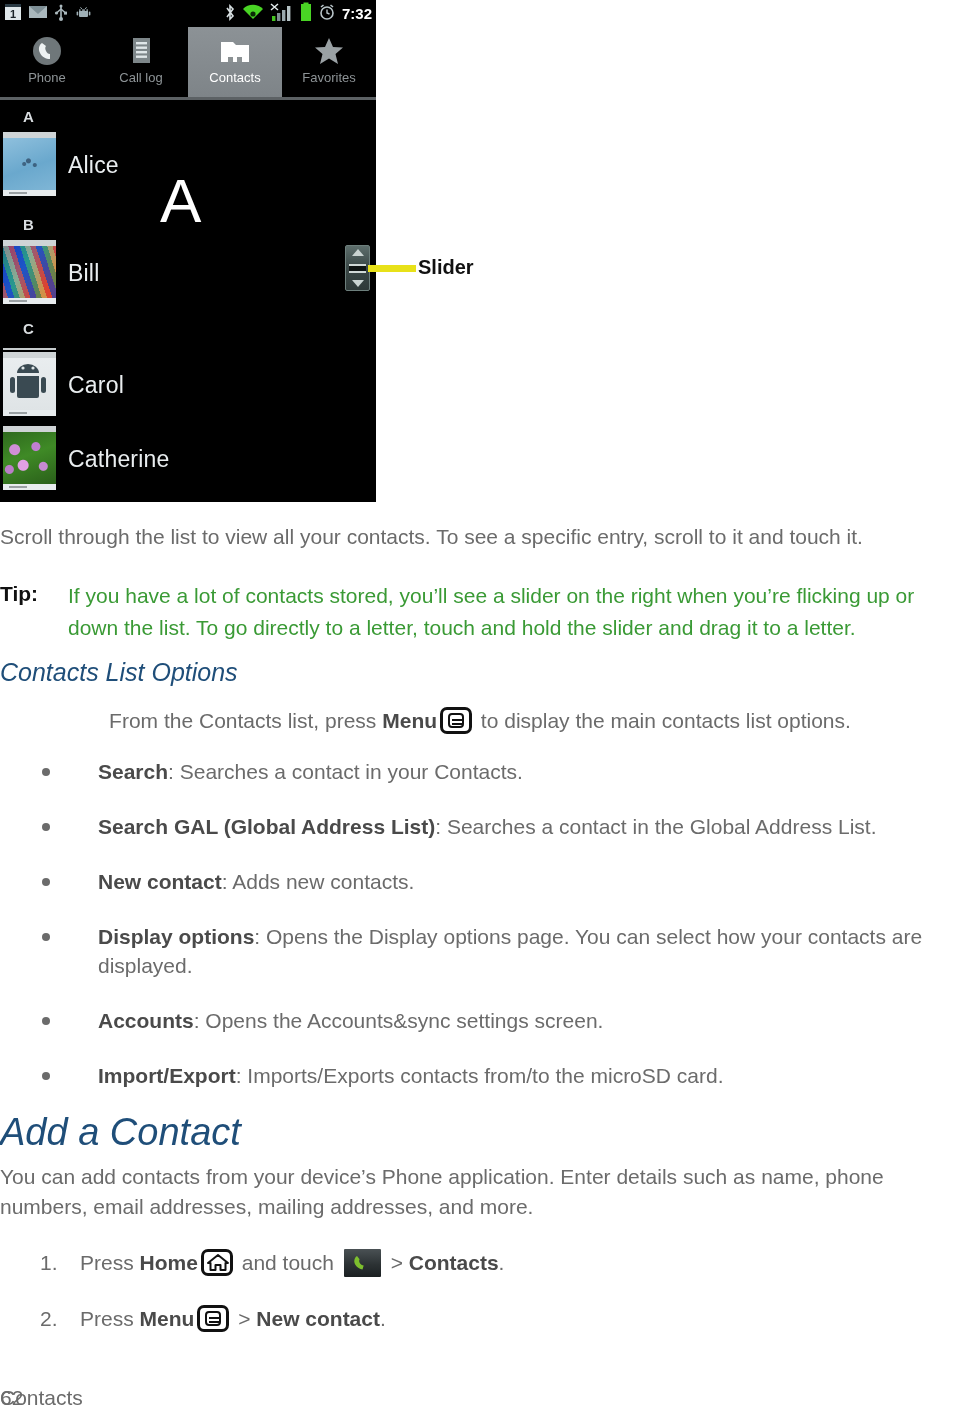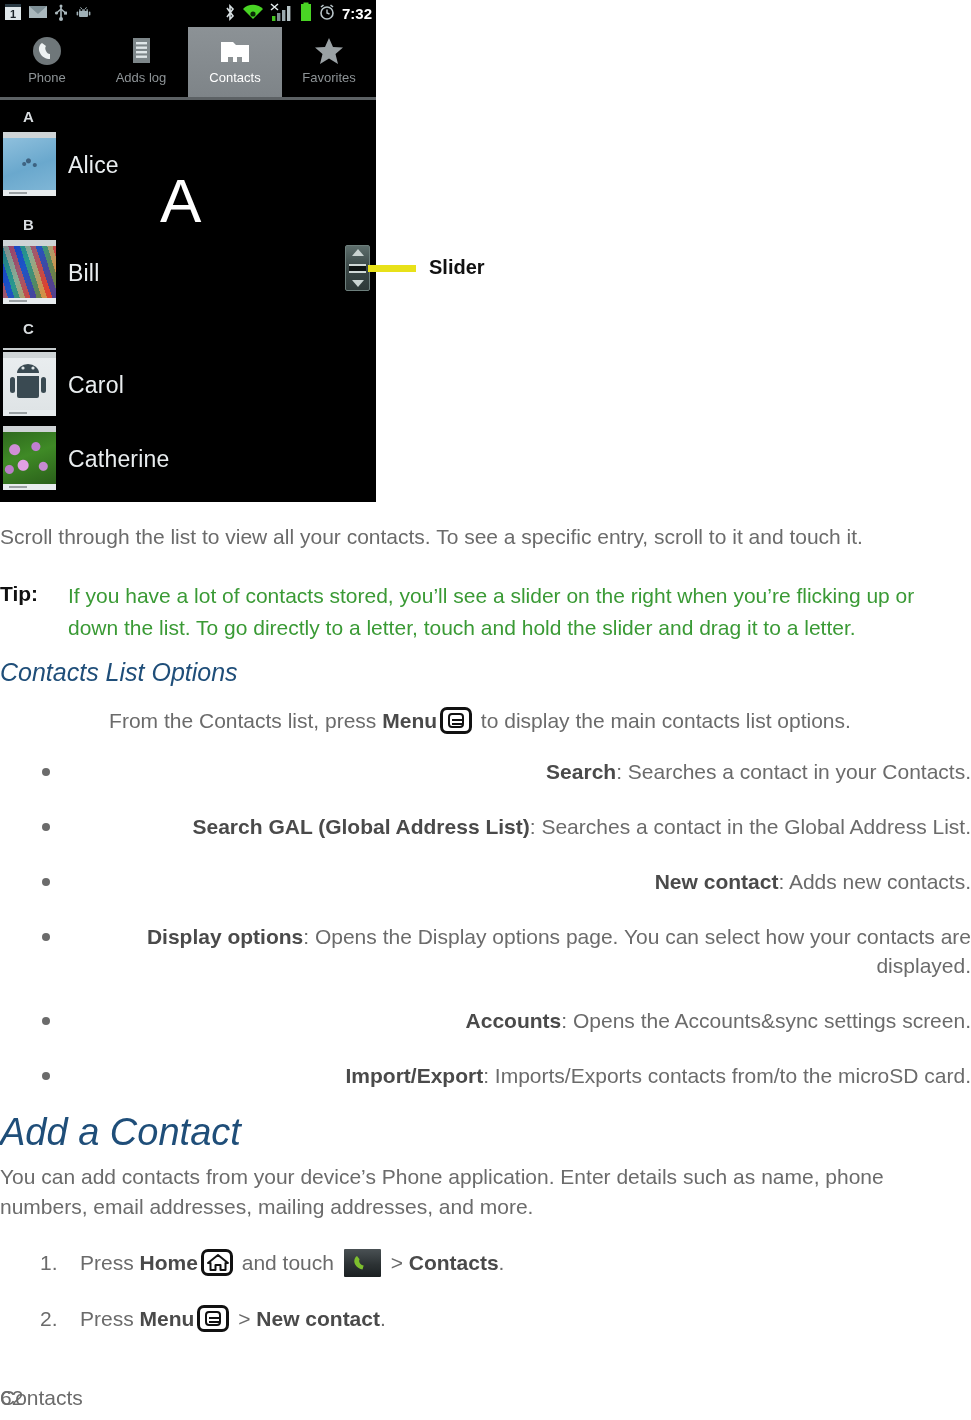--- a/index.html
+++ b/index.html
@@ -130,21 +130,20 @@
 
   
   .callout-line {
     position:absolute; left:368px; top:265px; width:48px; height:7px;
     background:#e8e119;
   }
   .callout-text {
     position:absolute; left:418px; top:256px;
     color:#111111; font-size:20px; font-weight:bold;
     font-family:"Liberation Sans", sans-serif;
-    margin-left:11px;
   }
 
   
   .doc { position:absolute; left:0; top:502px; width:971px; }
   p.body, .tip-row, .bullets, .steps { font-size:21px; line-height:28px; }
   p.body {
     margin:0; padding:0 8px 0 0;
     color:#6b6b6b; font-size:21px; line-height:30px;
   }
   .para-scroll { position:absolute; left:0; top:20px; width:960px; }
@@ -159,21 +158,21 @@
   h2.blue {
     position:absolute; left:0; top:155px; margin:0;
     color:#1f4e79; font-style:italic; font-weight:normal;
     font-size:25px; line-height:30px;
     font-family:"Liberation Sans", sans-serif;
     text-align:right;
   }
   .intro-line { position:absolute; left:0; top:205px; width:960px; color:#6b6b6b; font-size:21px;text-align:center; }
 
   .bullets { position:absolute; left:0; top:255px; width:971px; }
-  .bullets li { list-style:none; position:relative; margin:0 0 26px 0; padding-left:70px; color:#6b6b6b; line-height:29px;text-align:right;}
+  .bullets li { list-style:none; position:relative; margin:0 10px 26px 0; padding-left:98px; color:#6b6b6b; line-height:29px;}
   .bullets ul { margin:0; padding:0; }
   .bullets li .dot {
     position:absolute; left:42px; top:11px; width:8px; height:8px;
     border-radius:50%; background:#6b6b6b;
   }
   .b-term { color:#4a4a4a; font-weight:bold; }
 
   h1.blue {
     position:absolute; left:0; top:608px; margin:0;
     color:#1f4e79; font-style:italic; font-weight:normal;
@@ -313,21 +312,21 @@
       <div class="tab">
         <span class="ticon">
           <svg width="30" height="34" viewBox="0 0 30 34">
             <rect x="7" y="4" width="17" height="25" fill="#7d8689"></rect>
             <rect x="10" y="8" width="11" height="2.4" fill="#dfe6e8"></rect>
             <rect x="10" y="12.5" width="11" height="2.4" fill="#dfe6e8"></rect>
             <rect x="10" y="17" width="11" height="2.4" fill="#dfe6e8"></rect>
             <rect x="10" y="21.5" width="11" height="2.4" fill="#dfe6e8"></rect>
           </svg>
         </span>
-        <span class="tlabel">Adds log</span>
+        <span class="tlabel">Call log</span>
       </div>
       <div class="tab active">
         <span class="ticon">
           <svg width="34" height="30" viewBox="0 0 34 30">
             <path d="M3 6 h12 l3 3 h13 v17 h-28 Z" fill="#ffffff"></path>
             <rect x="10" y="21" width="5" height="5" fill="#8b9193"></rect>
             <rect x="19" y="21" width="5" height="5" fill="#8b9193"></rect>
           </svg>
         </span>
         <span class="tlabel">Contacts</span>

